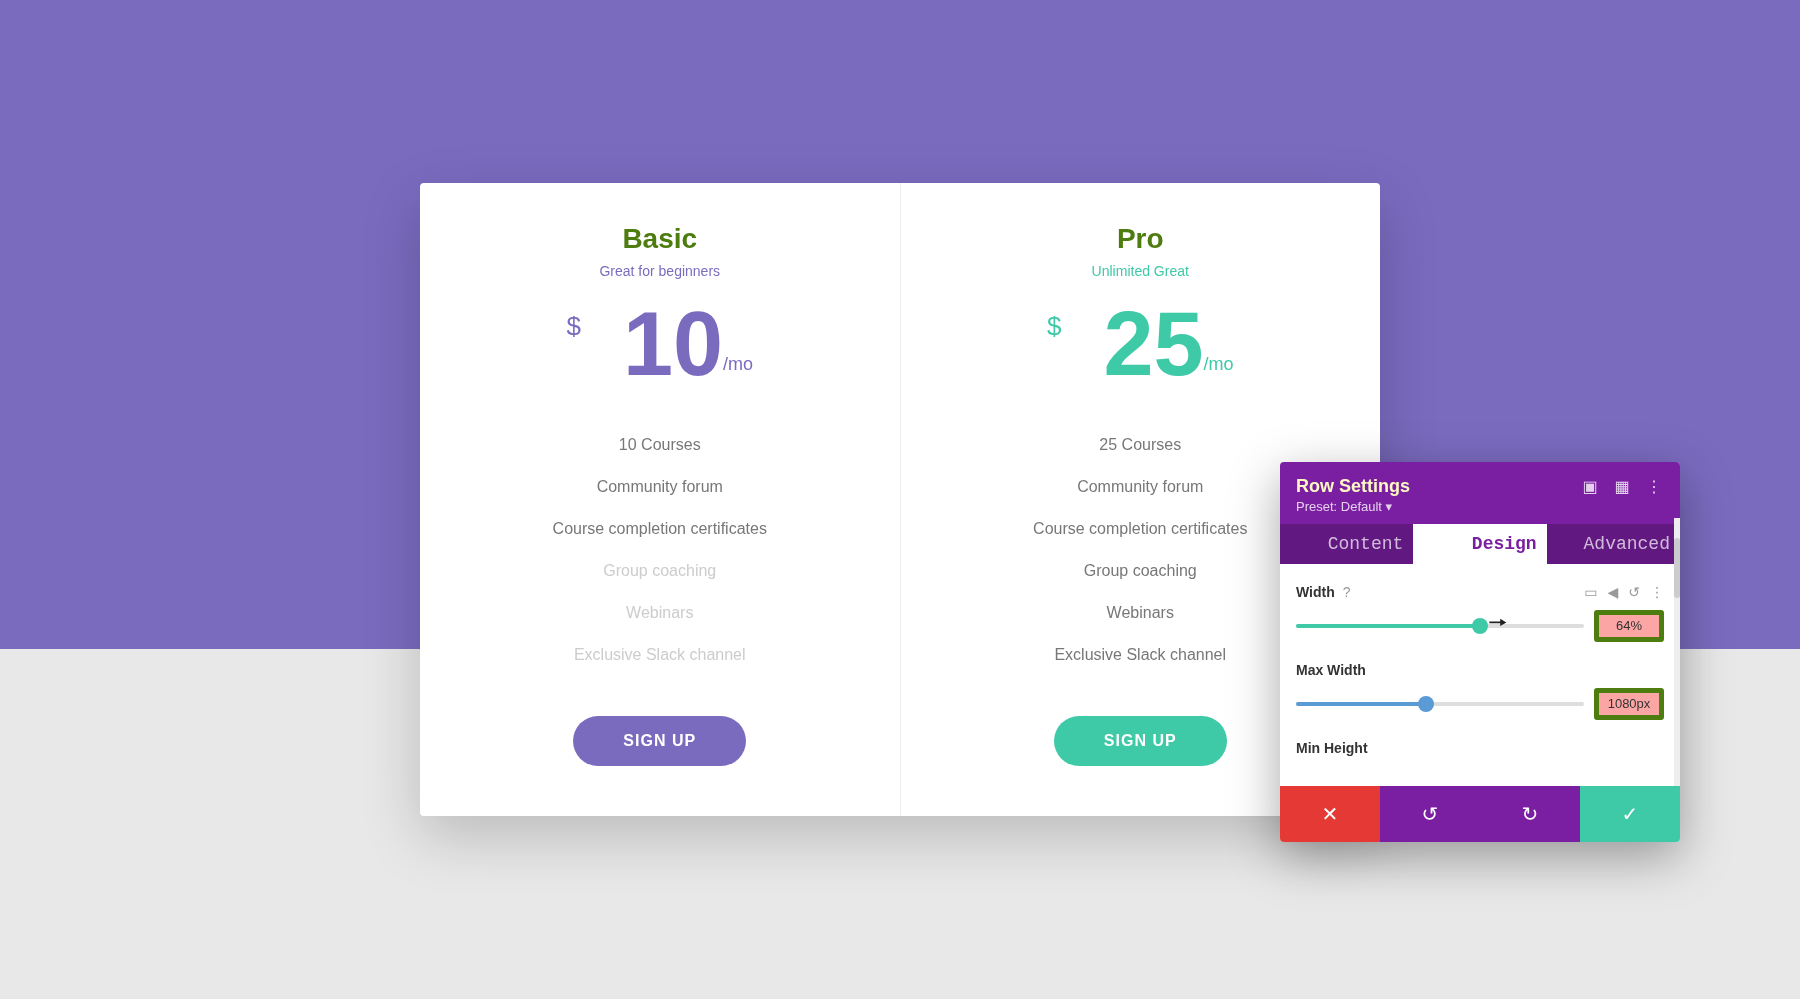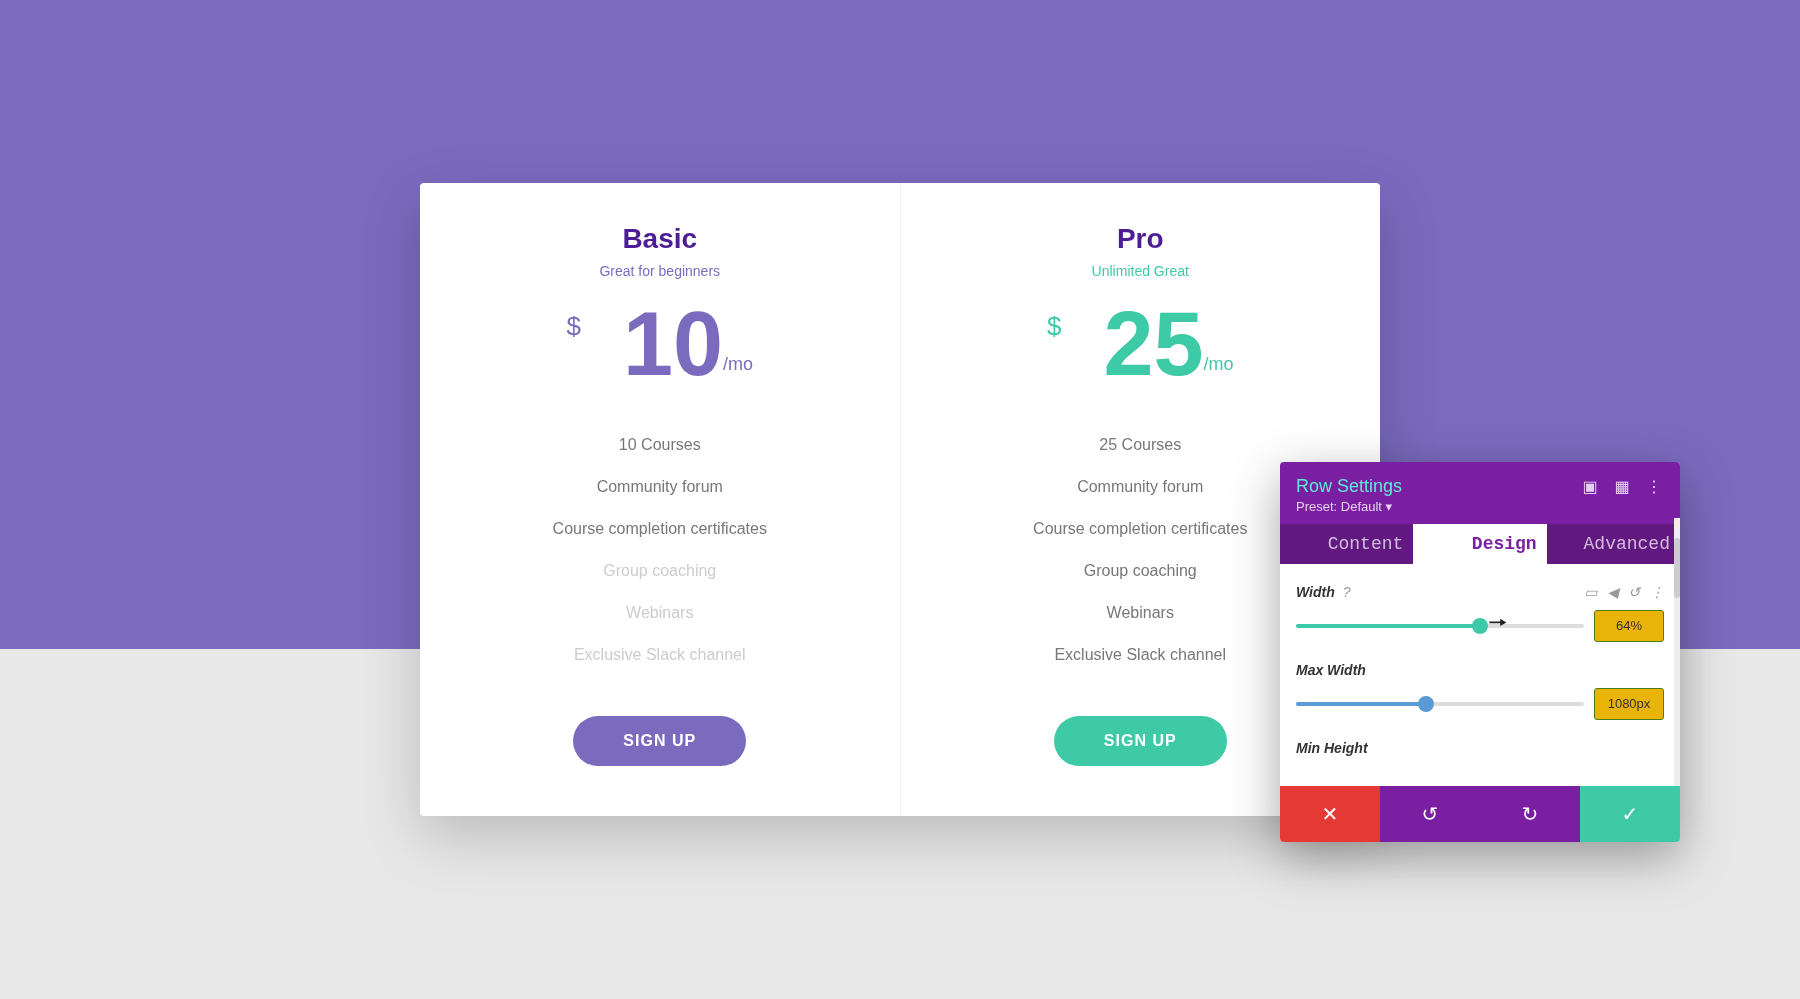--- a/index.html
+++ b/index.html
@@ -43,21 +43,21 @@
       position: relative;
     }
 
     .pricing-col:first-child {
       border-right: 1px solid #eee;
     }
 
     .plan-name {
       font-size: 28px;
       font-weight: 700;
-      color: #4c1d95;
+      color: #4d7c0f;
       margin-bottom: 8px;
     }
 
     .plan-tagline {
       font-size: 14px;
       color: #7b6bbf;
       margin-bottom: 20px;
     }
 
     .plan-price {
@@ -163,22 +163,22 @@
 
     .panel-title-row {
       display: flex;
       align-items: center;
       justify-content: space-between;
       margin-bottom: 2px;
     }
 
     .panel-title {
       font-size: 18px;
-      font-weight: 400;
-      color: #5eead4;
+      font-weight: 700;
+      color: #fef9c3;
     }
 
     .panel-header-icons {
       display: flex;
       gap: 12px;
       align-items: center;
     }
 
     .panel-header-icon {
       color: rgba(255,255,255,0.8);
@@ -227,21 +227,20 @@
 
     .settings-section {
       margin-bottom: 20px;
     }
 
     .section-label-row {
       display: flex;
       align-items: center;
       gap: 8px;
       margin-bottom: 10px;
-      font-style: italic;
     }
 
     .section-label {
       font-size: 14px;
       font-weight: 600;
       color: #333;
     }
 
     .section-icon {
       color: #999;
@@ -284,28 +283,28 @@
       border-radius: 50%;
       position: absolute;
       top: -6px;
       transform: translateX(-50%);
       cursor: pointer;
     }
 
     .slider-value {
       width: 70px;
       height: 32px;
-      border: 1px solid #4d7c0f;
+      border: 5px solid #4d7c0f;
       border-radius: 3px;
       display: flex;
       align-items: center;
       justify-content: center;
       font-size: 13px;
       color: #333;
-      background: #eab308;
+      background: #fca5a5;
     }
 
     .max-width-slider .slider-fill {
       width: 45%;
       background: #5b9bd5;
     }
 
     .max-width-slider .slider-thumb {
       left: 45%;
       background: #5b9bd5;

